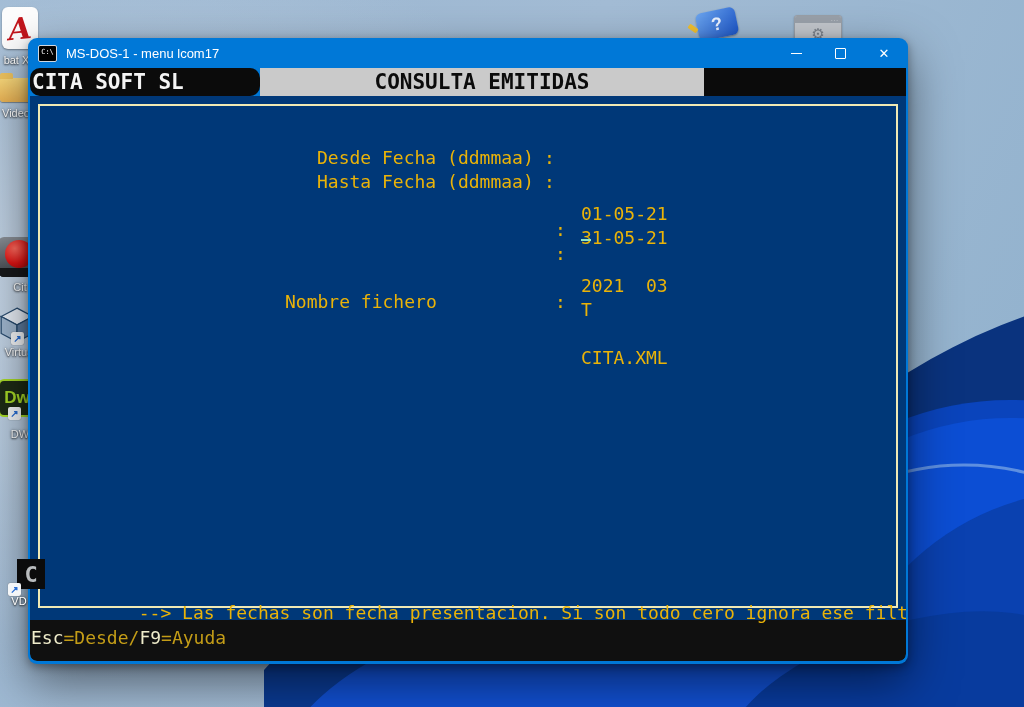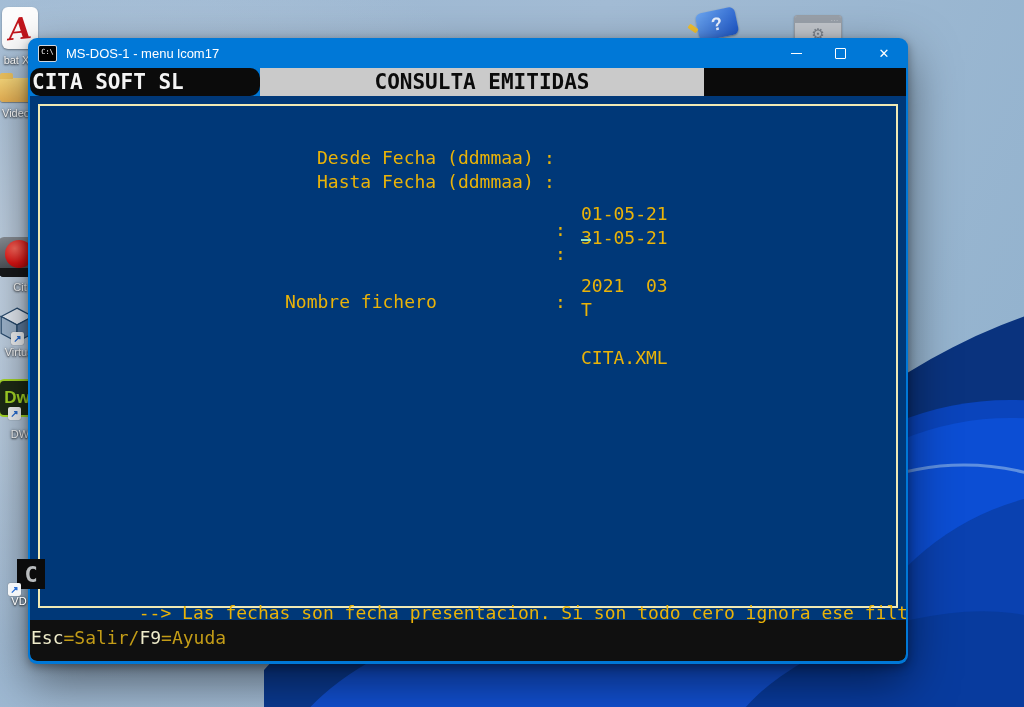--- a/index.html
+++ b/index.html
@@ -203,15 +203,15 @@
         <span class="lbl">Nombre fichero</span>
         <span class="sep" style="left:270px">:</span>
         <span class="val" style="left:296px">CITA.XML</span>
       </div>
 
       <div class="cline" style="left:22px;top:481px">
         <span>--&gt; Las fechas son fecha presentacion. Si son todo cero ignora ese filtro</span>
       </div>
     </div>
 
-    <div id="cstatus"><span class="skey">Esc</span><span class="sgold">=Salir/</span><span class="skey">F9</span><span class="sgold">=Ayuda</span></div>
+    <div id="cstatus"><span class="skey">Esc</span><span class="sgold">=Desde/</span><span class="skey">F9</span><span class="sgold">=Ayuda</span></div>
   </div>
 </div>
 
 </body></html>

